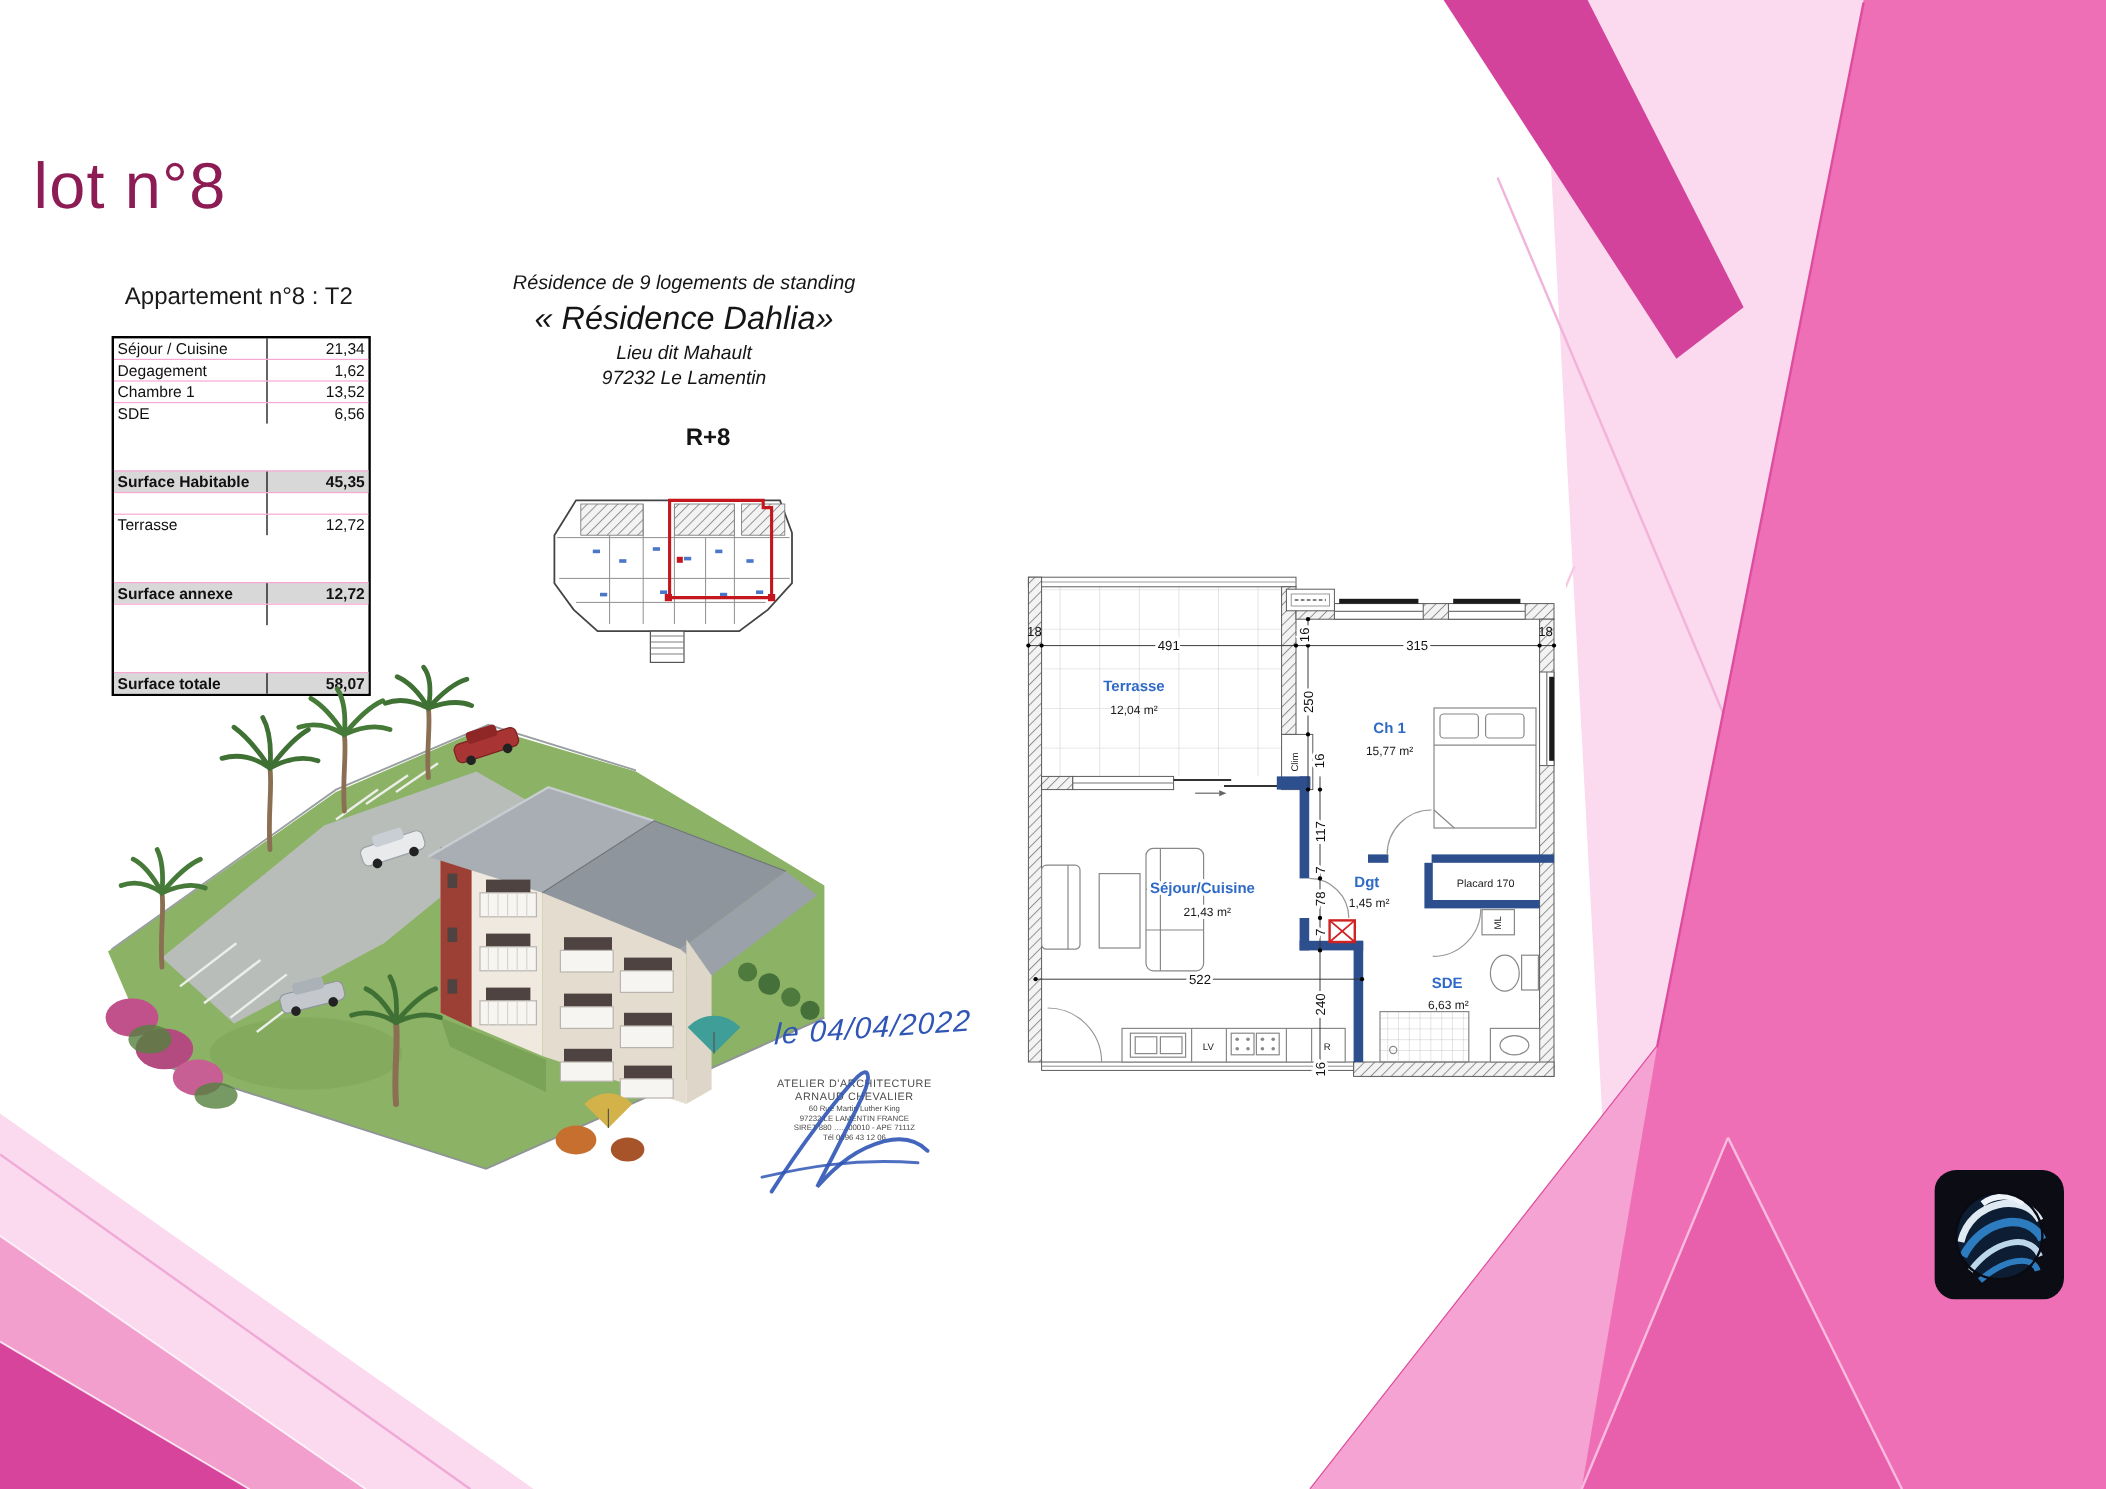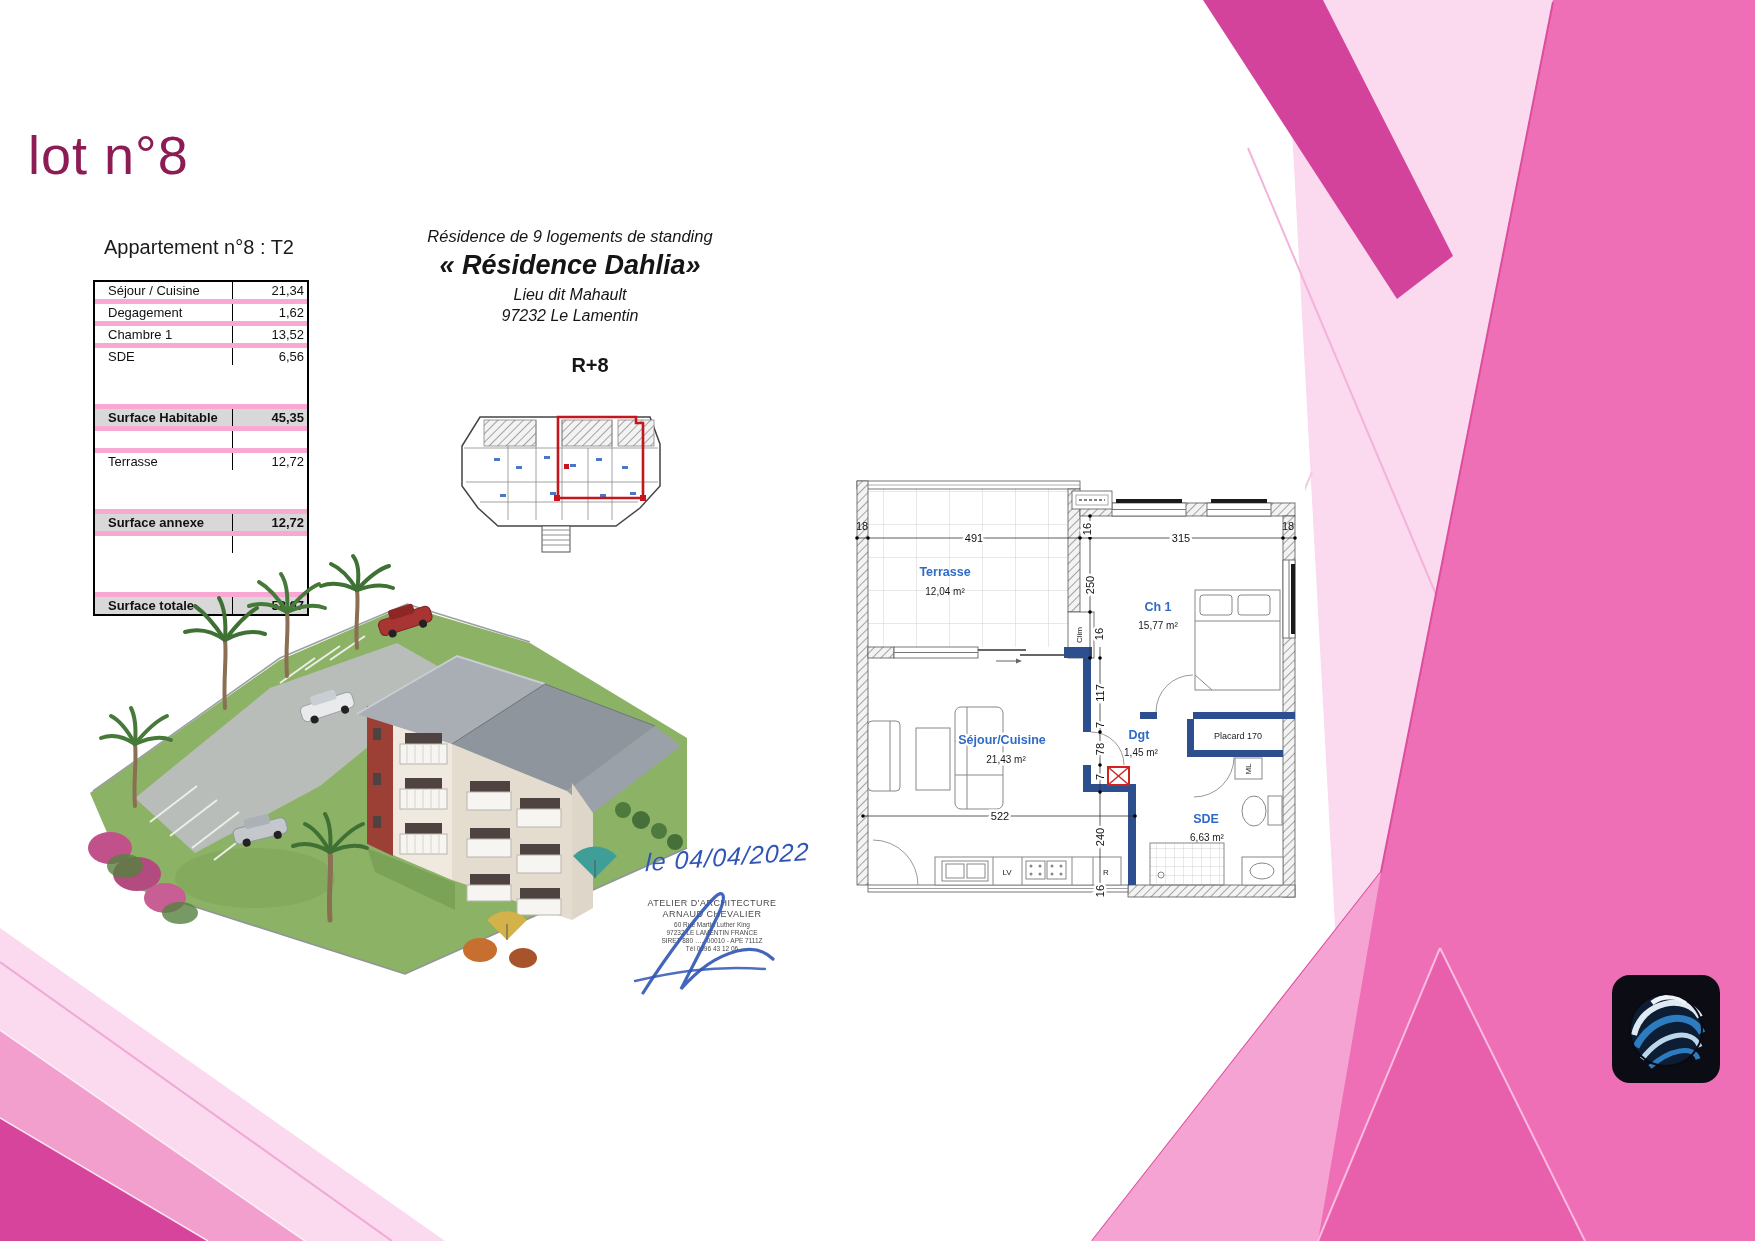--- a/index.html
+++ b/index.html
@@ -7,30 +7,30 @@
           font-family:"Liberation Sans",sans-serif;color:#111;}
   .decor{position:absolute;left:0;top:0;z-index:0;}
   .layer{position:absolute;z-index:1;}
 
   
   #title{left:28px;top:124px;font-size:54px;letter-spacing:1px;color:#8D1C55;}
 
   
   #tbl-heading{left:93px;top:236px;width:212px;text-align:center;font-size:20px;color:#1a1a1a;}
   .apt-table{left:93px;top:280px;width:212px;border:2px solid #000;background:#fff;font-size:13px;}
-  .trow{display:flex;height:17px;line-height:17px;border-top:5px solid #f9a8d4;}
+  .trow{display:flex;height:17px;line-height:17px;border-top:1px solid #f9a8d4;}
   .trow:first-child{border-top:none;}
-  .trow .lbl{width:124px;padding-left:13px;border-right:1.5px solid #000;white-space:nowrap;overflow:hidden;}
+  .trow .lbl{width:124px;padding-left:3px;border-right:1.5px solid #000;white-space:nowrap;overflow:hidden;}
   .trow .val{flex:1;text-align:right;padding-right:3px;}
   .trow.hl{background:#D8D8D8;font-weight:bold;margin-top:39px;}
 
   
   .res-block{left:420px;top:226px;width:300px;text-align:center;color:#151515;}
   .res-sub{font-style:italic;font-size:16.5px;line-height:20px;}
-  .res-name{font-style:italic;font-weight:bold;font-size:27px;line-height:33px;margin:3px 0 2px 0;}
+  .res-name{font-style:italic;font-weight:normal;font-size:27px;line-height:33px;margin:3px 0 2px 0;}
   .res-line{font-style:italic;font-size:16px;line-height:21px;}
   #level{left:440px;top:354px;width:300px;text-align:center;font-weight:bold;font-size:20px;color:#151515;}
 
   
   #date-hand{left:645px;top:842px;width:180px;font-size:25px;font-style:italic;letter-spacing:1px;
              color:#2f55b5;transform:rotate(-4deg) skewX(-6deg);}
   .stamp{left:612px;top:898px;width:200px;text-align:center;color:#4a4a4a;line-height:1.25;}
   .stamp .s-big{font-size:9px;letter-spacing:.5px;}
   .stamp .s-small{font-size:6.5px;}
 

